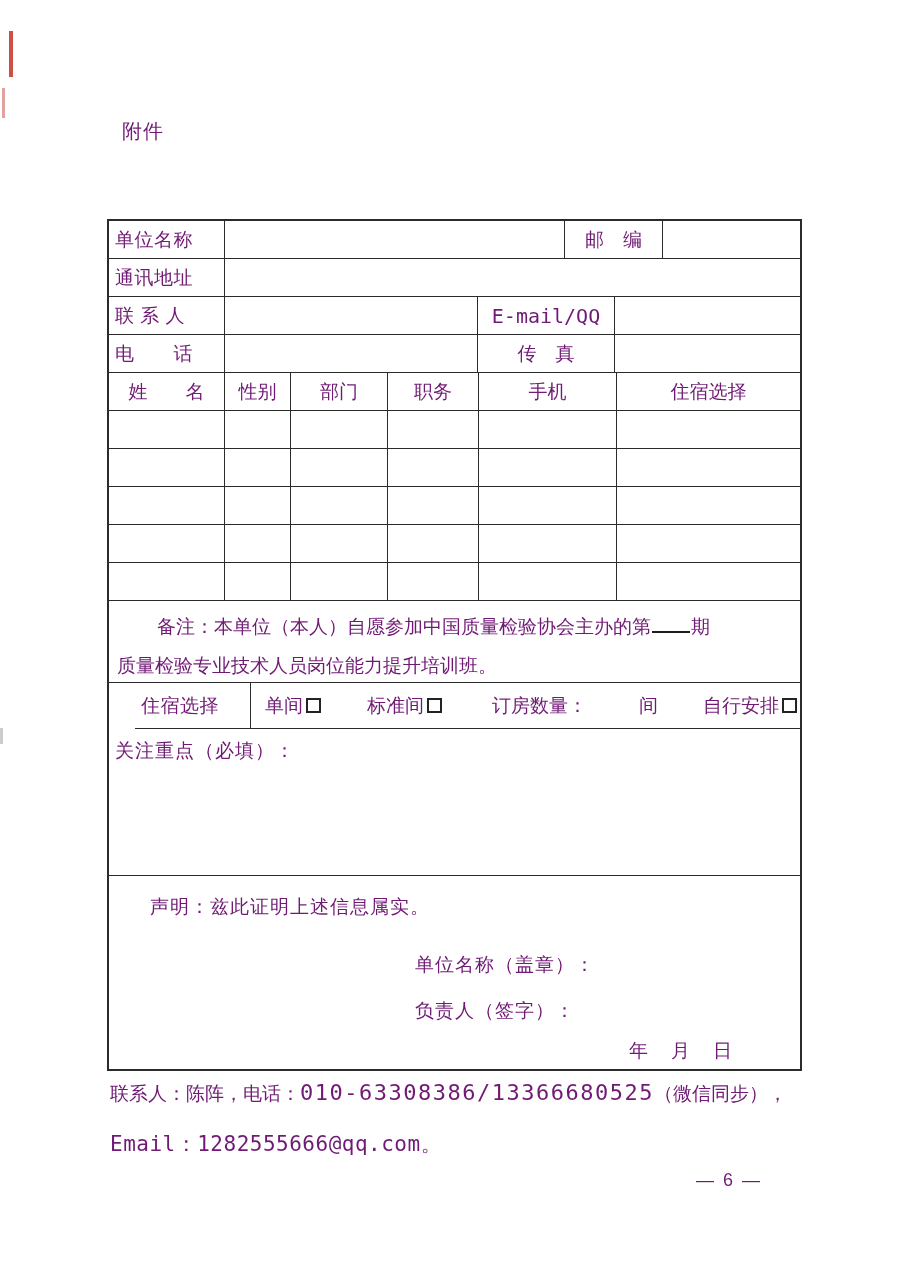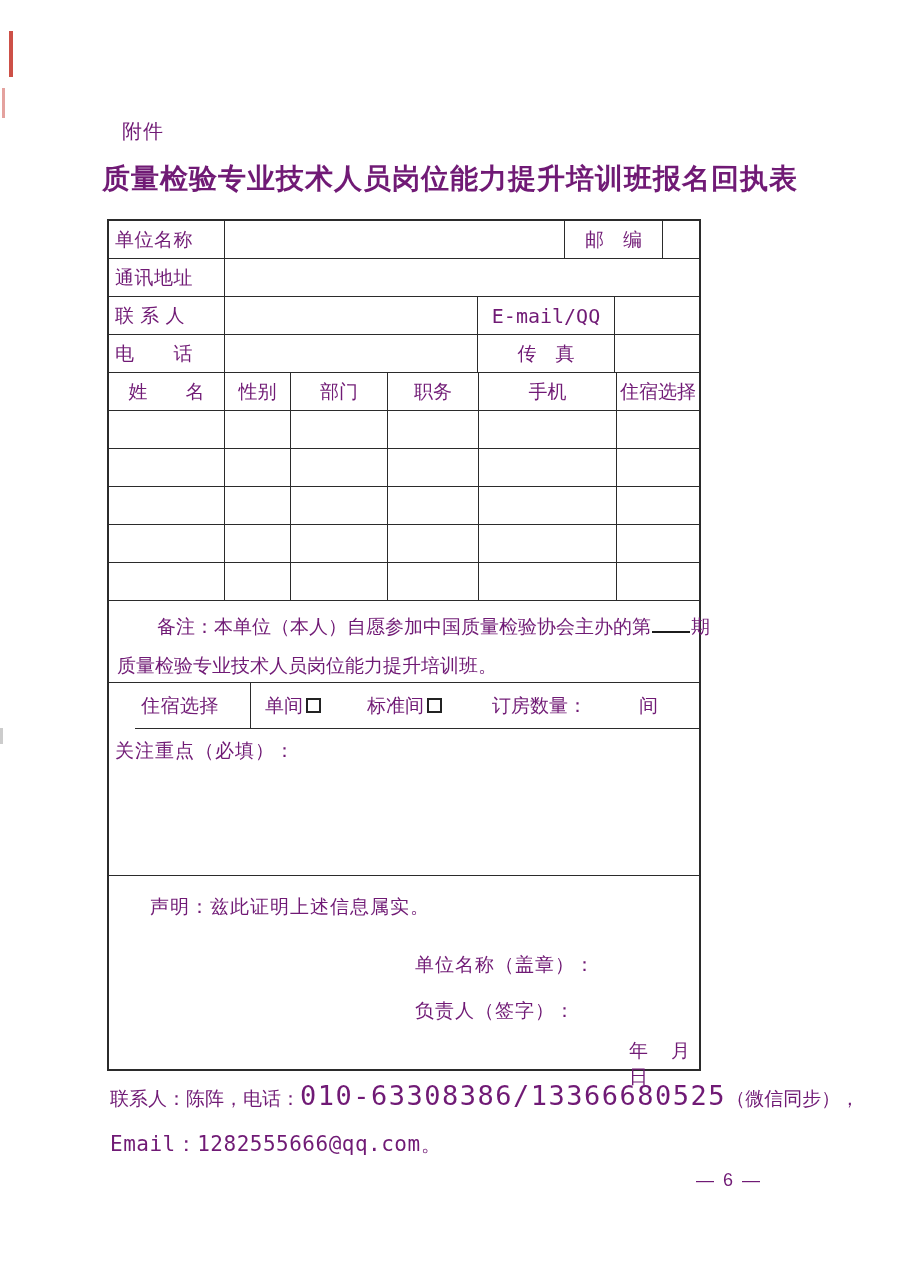--- a/index.html
+++ b/index.html
@@ -19,21 +19,21 @@
   .gray-mark{position:absolute;left:0;top:728px;width:3px;height:16px;background:#9a9a9a;opacity:.5;}
 
   .attachment{position:absolute;left:122px;top:118px;font-size:20px;letter-spacing:1px;}
   .doc-title{
     position:absolute;left:0;right:0;top:160px;
     text-align:center;font-size:28px;font-weight:700;letter-spacing:1px;
   }
 
   
   .form-table{
-    position:absolute;left:107px;top:219px;width:594px;
+    position:absolute;left:107px;top:219px;width:695px;
     border:2px solid #2b2b2b;
     box-sizing:border-box;
     font-size:19px;
   }
   .row{display:flex;border-bottom:1.5px solid #2b2b2b;box-sizing:border-box;}
   .row:last-child{border-bottom:none;}
   .r38{height:38px;}
   .r46{height:46px;margin-left:26px;}
   .r82{height:82px;}
   .r147{height:147px;}
@@ -84,35 +84,34 @@
 
   
   .decl-cell{display:block;position:relative;width:100%;box-sizing:border-box;}
   .decl-statement{position:absolute;left:41px;top:18px;letter-spacing:1px;}
   .decl-seal{position:absolute;left:306px;top:76px;letter-spacing:1px;}
   .decl-sign{position:absolute;left:306px;top:122px;letter-spacing:1px;}
   .decl-date{position:absolute;left:520px;top:162px;letter-spacing:2px;}
 
   
   .footer-line1{position:absolute;left:110px;top:1080px;font-size:19px;white-space:nowrap;}
-  .footer-line1 .mono{font-size:27px;letter-spacing:1.5px;}
+  .footer-line1 .mono{font-size:22px;letter-spacing:1.5px;}
   .footer-line2{position:absolute;left:110px;top:1130px;font-size:21px;letter-spacing:.5px;}
   .page-number{position:absolute;left:696px;top:1170px;font-size:18px;letter-spacing:2px;}
 </style>
 </head>
 <body>
 
 <div class="page">
 
   <div class="red-dash d1"></div>
   <div class="red-dash d2"></div>
   <div class="gray-mark"></div>
 
   <div class="attachment">附件</div>
-  <div class="doc-title">质量检验专业技术人员岗位能力提升培训班报名回执表</div>
 
   <div class="form-table">
 
     <div class="row r38">
       <div class="cell w116 c-label">单位名称</div>
       <div class="cell w340"></div>
       <div class="cell w98 c-center">邮　编</div>
       <div class="cell flex1"></div>
     </div>
 

